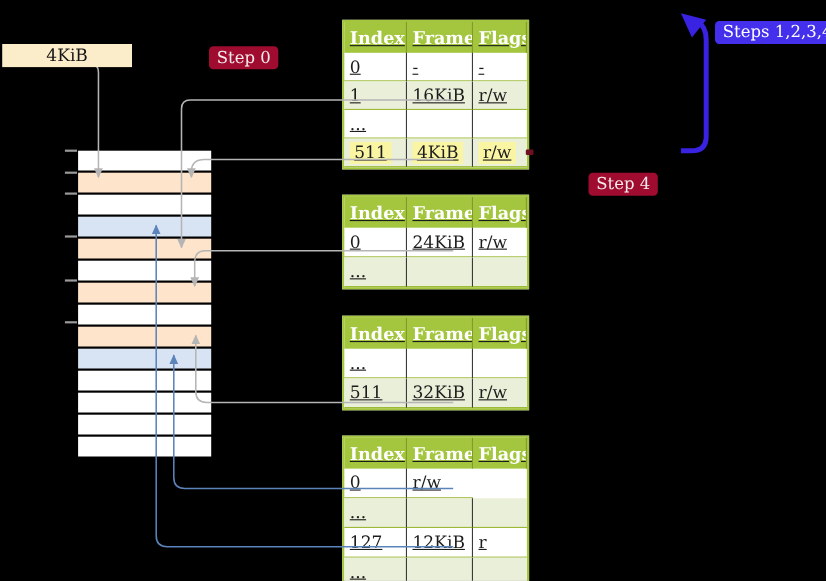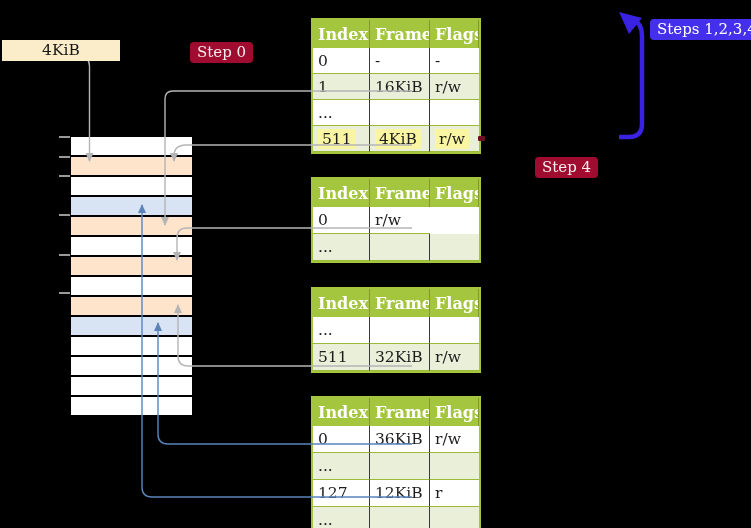--- a/index.html
+++ b/index.html
@@ -47,21 +47,21 @@
     position:absolute; left:59px; width:11px; height:2px;
     background:#9a9a9a; z-index:2;
   }
 
   
   .ptable{
     position:absolute; width:166px;
     border:2px solid var(--table-header-green,#a4c63f);
     background:#fff; z-index:3; font-size:15.5px; color:#1c1c1c;
   }
-  .prow{ display:grid; grid-template-columns:57px 60px 49px; height:26px; box-sizing:border-box; }
+  .prow{ display:grid; grid-template-columns:57px 60px 49px; height:26px; box-sizing:border-box;text-decoration:underline; }
   .rows27 .prow{ height:27px; }
   .prow.phead{ height:28px !important; background:var(--table-header-green,#a4c63f); }
   .pcell{
     display:flex; align-items:center; padding-left:5px; box-sizing:border-box;
     border-right:1px solid #3a3a3a; border-bottom:1px solid #9cba37;
     overflow:hidden; white-space:nowrap;
   }
   .pcell:last-child{ border-right:none; }
   .phead .pcell{
     color:#fff; font-weight:bold; font-size:16px;
@@ -153,20 +153,21 @@
   </div>
 
   <div class="ptable t2 rows27">
     <div class="prow phead">
       <div class="pcell">Index</div>
       <div class="pcell">Frame</div>
       <div class="pcell">Flags</div>
     </div>
     <div class="prow">
       <div class="pcell">0</div>
+      <div class="pcell">24KiB</div>
       <div class="pcell">r/w</div>
     </div>
     <div class="prow shaded">
       <div class="pcell">...</div>
       <div class="pcell"></div>
       <div class="pcell"></div>
     </div>
   </div>
 
   <div class="ptable t3 rows27">
@@ -188,21 +189,20 @@
   </div>
 
   <div class="ptable t4 rows27">
     <div class="prow phead">
       <div class="pcell">Index</div>
       <div class="pcell">Frame</div>
       <div class="pcell">Flags</div>
     </div>
     <div class="prow">
       <div class="pcell">0</div>
-      <div class="pcell">36KiB</div>
       <div class="pcell">r/w</div>
     </div>
     <div class="prow shaded">
       <div class="pcell">...</div>
       <div class="pcell"></div>
       <div class="pcell"></div>
     </div>
     <div class="prow">
       <div class="pcell">127</div>
       <div class="pcell">12KiB</div>

